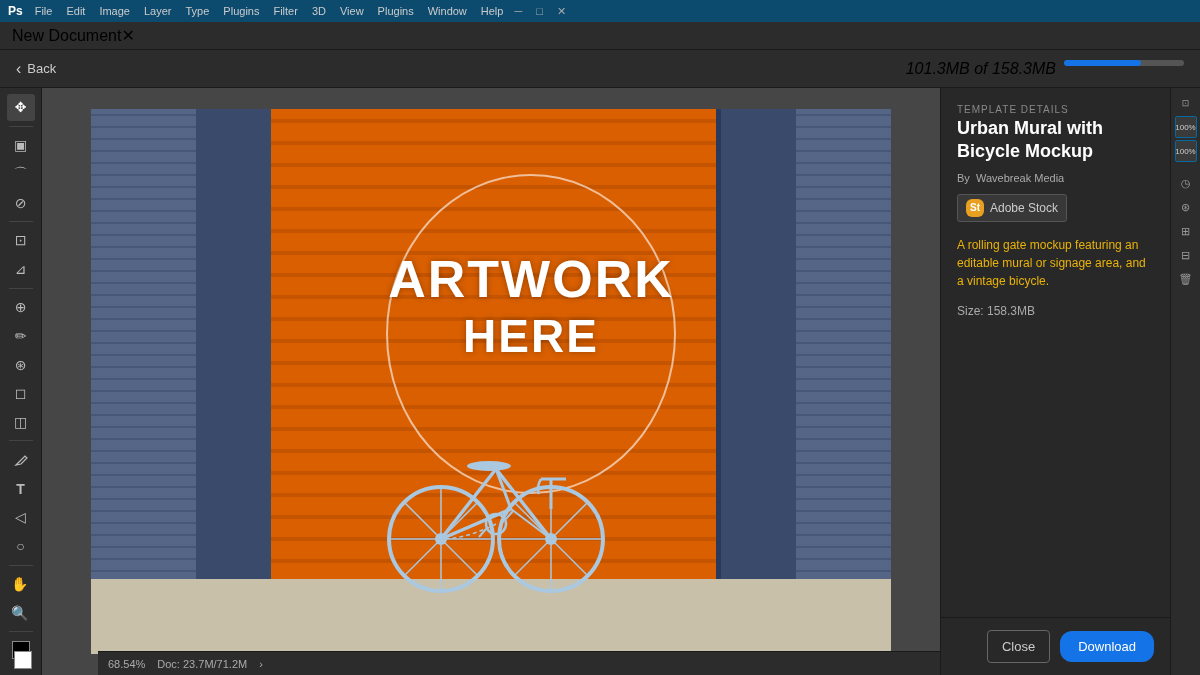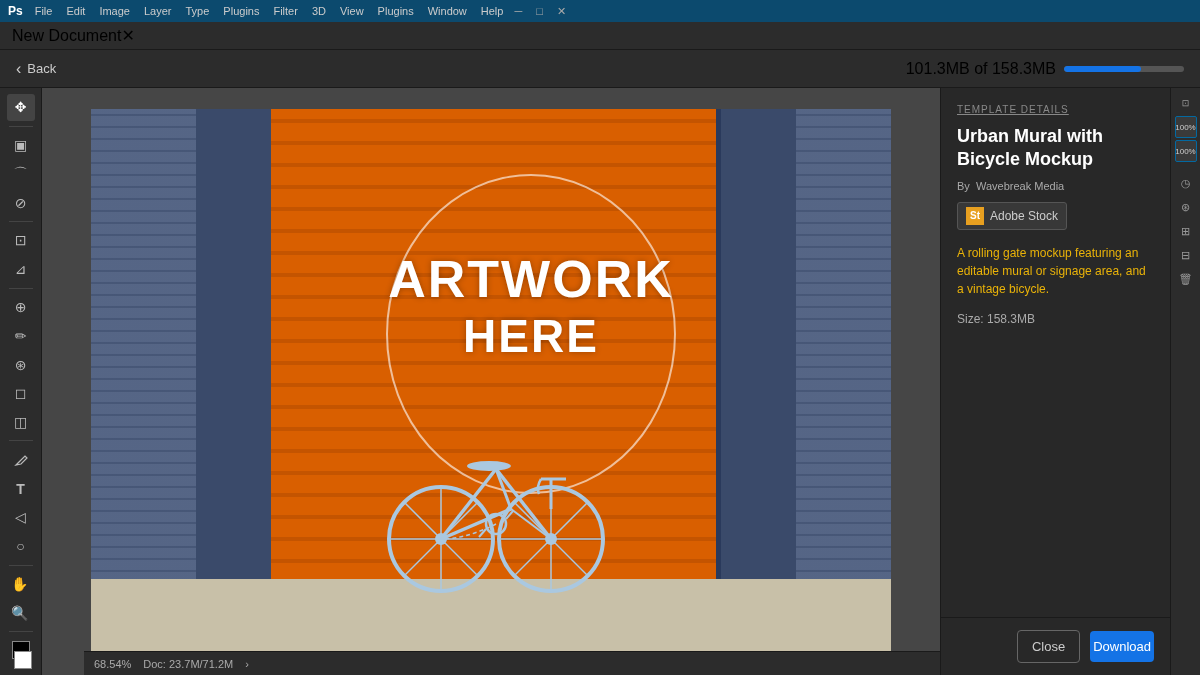--- a/index.html
+++ b/index.html
@@ -26,21 +26,21 @@
     }
 
     
     .back-bar {
       width: 100%; height: 38px; background: #2c2c2c;
       display: flex; align-items: center; justify-content: space-between;
       padding: 0 16px; border-bottom: 1px solid #1a1a1a;
     }
     .back-btn { display: flex; align-items: center; gap: 6px; font-size: 13px; color: #ccc; cursor: pointer; }
     .back-arrow { font-size: 16px; }
-    .progress-section { display: flex; align-items: center; gap: 8px; }
+    .progress-section { display: flex; gap: 8px; font-style: italic; }
     .progress-bar-outer { width: 120px; height: 6px; background: #555; border-radius: 3px; overflow: hidden; }
     .progress-bar-inner { height: 100%; background: #1473e6; border-radius: 3px; width: 64%; }
 
     
     .main-layout {
       display: flex; width: 100%; height: calc(675px - 22px - 28px - 38px);
     }
 
     
     .left-toolbar {
@@ -135,52 +135,52 @@
     }
 
     
     .right-panel {
       width: 230px; background: #282828; border-left: 1px solid #1a1a1a;
       display: flex; flex-direction: column; flex-shrink: 0;
     }
     .right-panel-top {
       flex: 1; padding: 16px; overflow-y: auto;
     }
-    .template-label { font-size: 10px; color: #888; text-transform: uppercase; letter-spacing: 1px; margin-bottom: 10px; text-decoration: underline; }
+    .template-label { font-size: 10px; color: #888; text-transform: uppercase; letter-spacing: 1px; margin-bottom: 2px; }
     .template-title { font-size: 18px; color: #fff; font-weight: 600; line-height: 1.3; margin-bottom: 8px; }
     .by-line { font-size: 11px; color: #888; margin-bottom: 10px; }
     .by-line span { color: #aaa; }
     .source-badge {
       display: inline-flex; align-items: center; gap: 6px;
       background: #383838; border: 1px solid #555; border-radius: 3px;
       padding: 4px 8px; margin-bottom: 14px;
     }
     .source-badge-icon {
-      width: 18px; height: 18px; background: #e8a020; border-radius: 0;
+      width: 18px; height: 18px; background: #e8a020; border-radius: 6px;
       display: flex; align-items: center; justify-content: center;
       font-size: 10px; font-weight: bold; color: #fff;
     }
     .source-badge-text { font-size: 12px; color: #ccc; }
     .description { font-size: 12px; color: #eab308; line-height: 1.5; margin-bottom: 14px; }
     .bullet-list { list-style: disc; padding-left: 16px; margin-bottom: 14px; }
     .bullet-list li { font-size: 12px; color: #bbb; margin-bottom: 4px; }
     .size-info { font-size: 12px; color: #aaa; margin-bottom: 10px; }
     .close-preview-btn {
       display: inline-block; padding: 7px 16px;
       border: 1px solid #888; border-radius: 3px;
       background: transparent; color: #ccc; font-size: 12px; cursor: pointer;
     }
 
     .right-panel-bottom {
       padding: 12px 16px; border-top: 1px solid #1a1a1a;
       display: flex; gap: 10px; align-items: center; justify-content: flex-end;
     }
     .download-btn {
-      padding: 8px 3px; background: #1473e6; color: #fff;
-      border: none; border-radius: 4px; font-size: 13px; cursor: pointer;
+      padding: 8px 18px; background: #1473e6; color: #fff;
+      border: none; border-radius: 12px; font-size: 13px; cursor: pointer;
       font-weight: 500;
     }
     .close-btn {
       padding: 8px 14px; background: transparent; color: #ccc;
       border: 1px solid #666; border-radius: 4px; font-size: 13px; cursor: pointer;
     }
 
     
     .right-tools {
       width: 30px; background: #2c2c2c; border-left: 1px solid #1a1a1a;
@@ -347,21 +347,21 @@
 
           <circle cx="115" cy="125" r="10" fill="none" stroke="#aac8e0" stroke-width="2.5"></circle>
           <line x1="105" y1="130" x2="98" y2="138" stroke="#aac8e0" stroke-width="2"></line>
           <line x1="125" y1="120" x2="132" y2="112" stroke="#aac8e0" stroke-width="2"></line>
 
           <path d="M115 125 Q85 140 60 140" fill="none" stroke="#aac8e0" stroke-width="1.5" stroke-dasharray="4,3"></path>
         </svg>
       </div>
     </div>
 
-    <div class="bottom-bar" style="position:absolute; bottom:0; left:42px; width:calc(100% - 42px);">
+    <div class="bottom-bar" style="position:absolute; bottom:0; left:56px; width:calc(100% - 42px);">
       <span>68.54%</span>
       <span>Doc: 23.7M/71.2M</span>
       <span style="cursor:pointer;">›</span>
     </div>
   </div>
 
   <div class="right-panel">
     <div class="right-panel-top">
       <div class="template-label">TEMPLATE DETAILS</div>
       <div class="template-title">Urban Mural with Bicycle Mockup</div>

